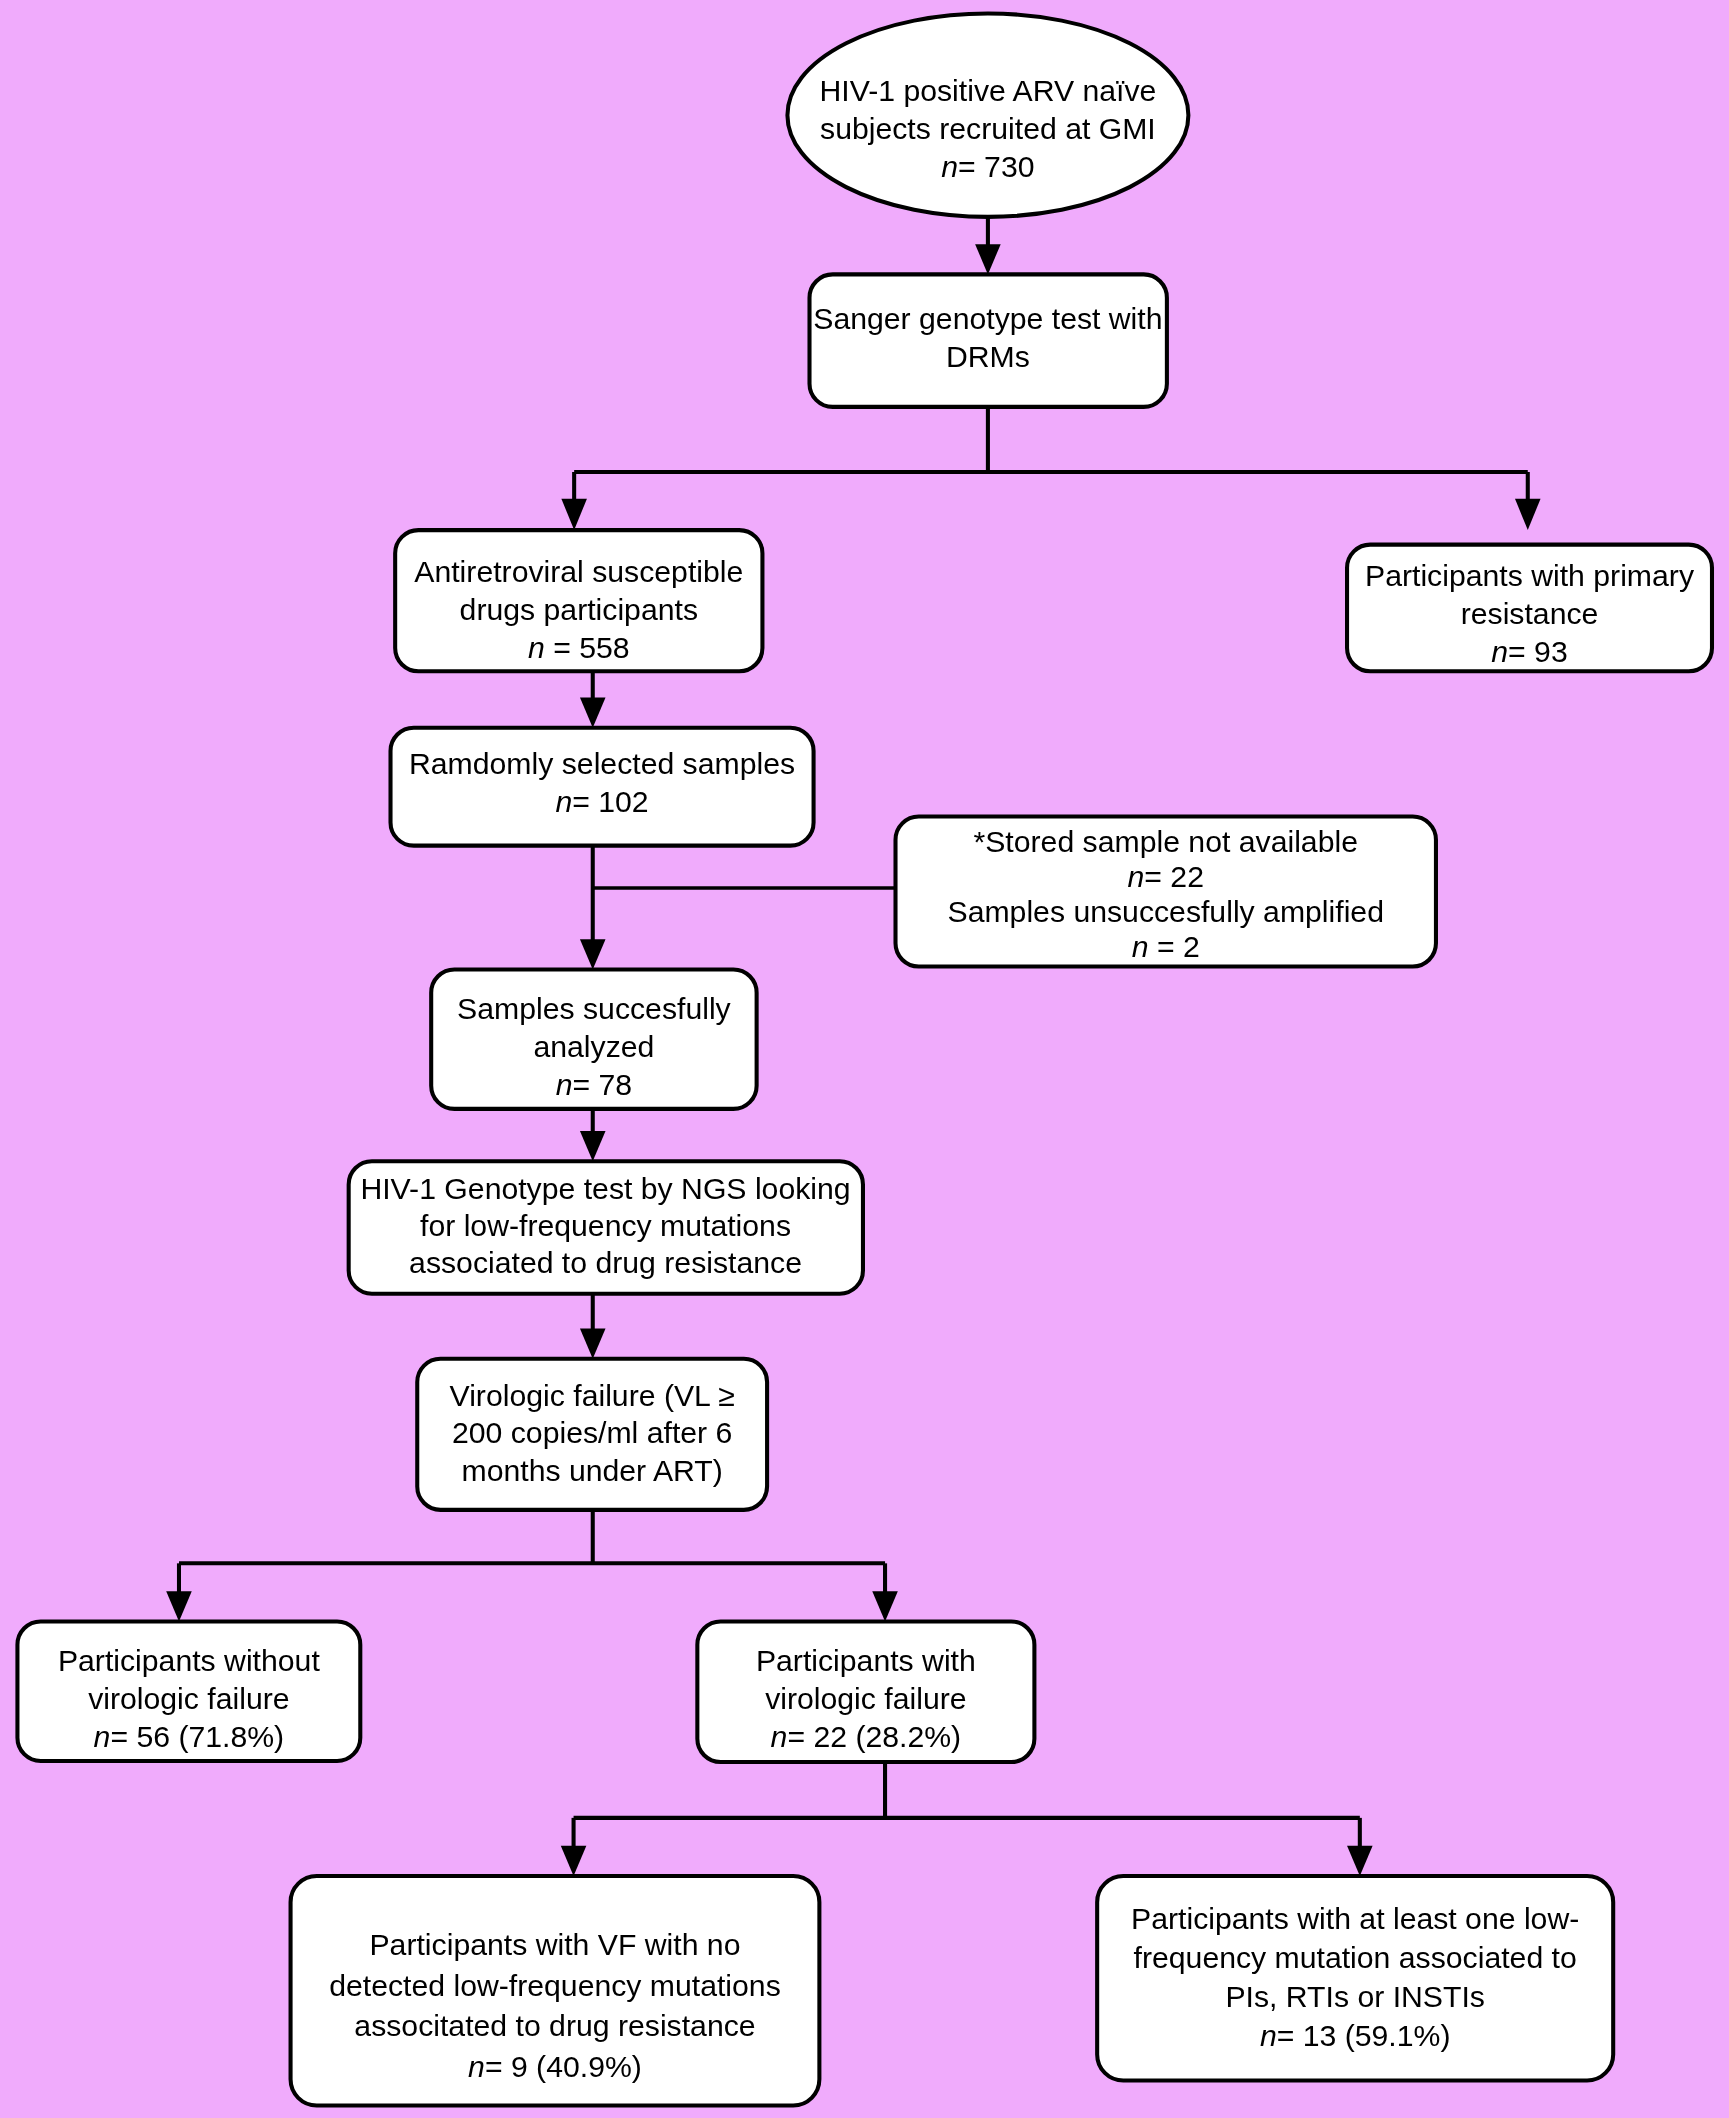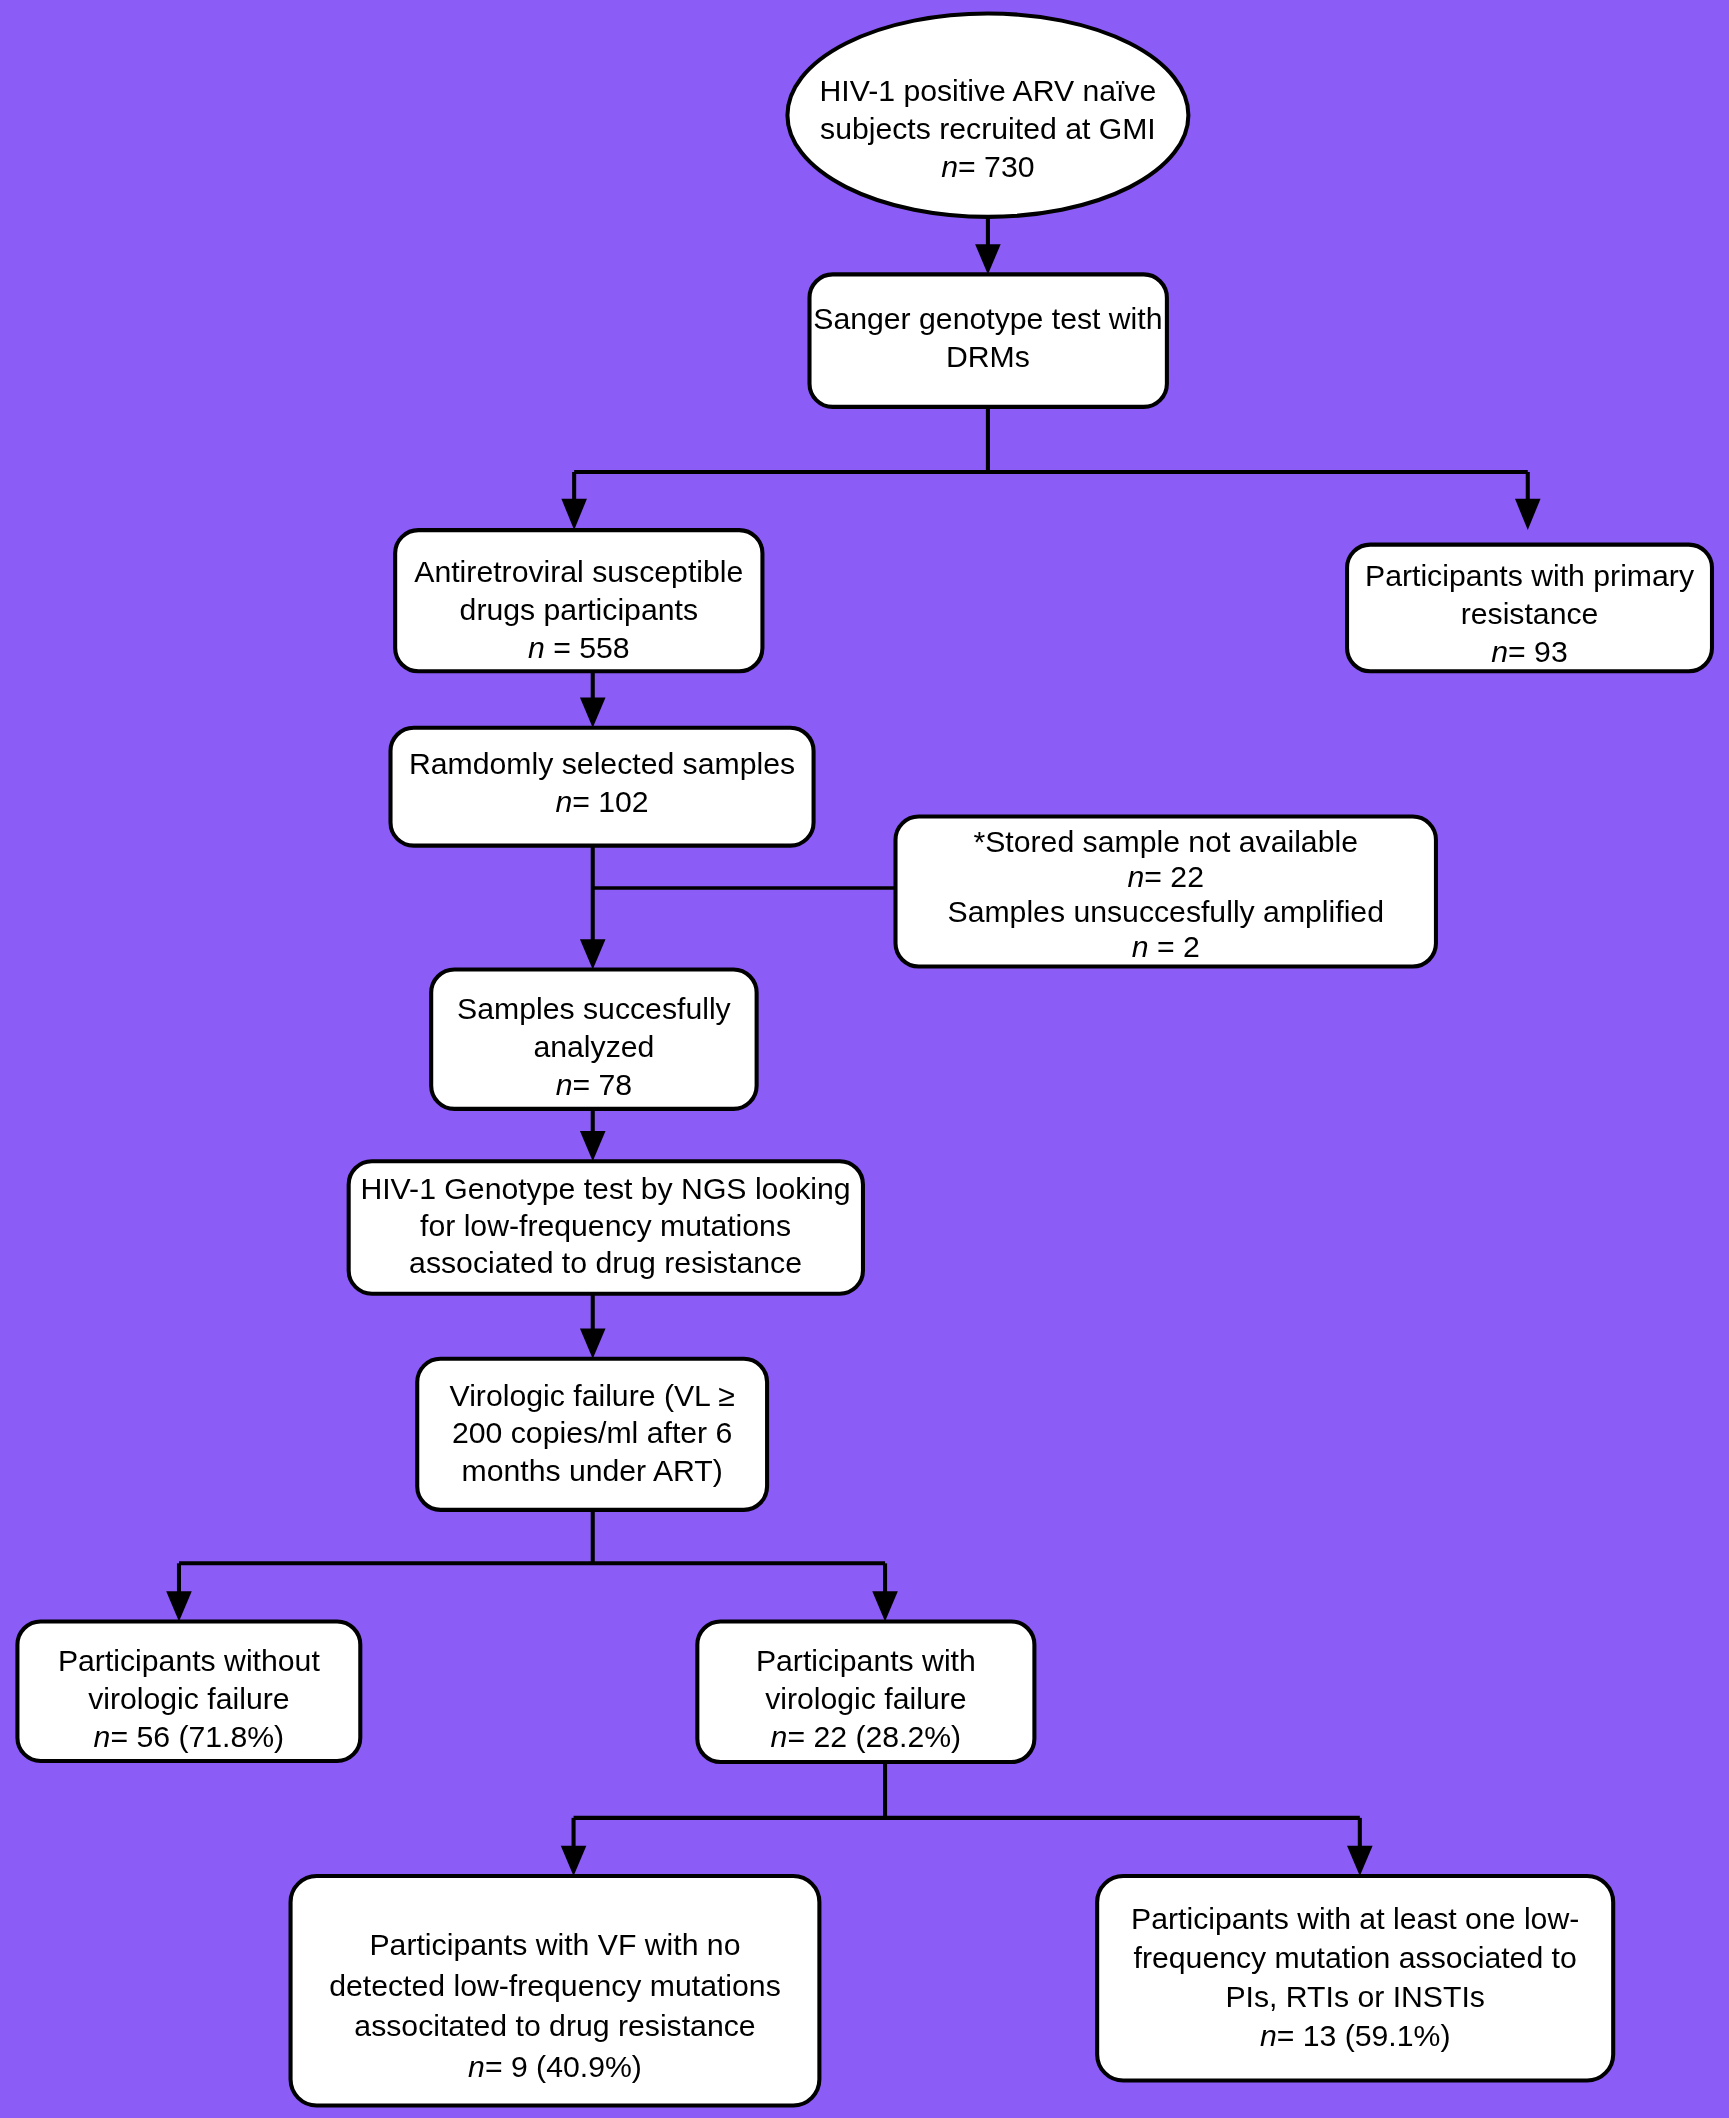--- a/index.html
+++ b/index.html
@@ -10,21 +10,21 @@
   body {
     width: 1730px;
     height: 2119px;
     font-family: "Liberation Sans", sans-serif;
     overflow: hidden;
   }
   #flowchart-root {
     position: relative;
     width: 1730px;
     height: 2119px;
-    background: #8b5cf6;
+    background: #f0abfc;
   }
   svg.flow {
     display: block;
     width: 1730px;
     height: 2119px;
   }
   .node-shape {
     fill: #ffffff;
     stroke: #000000;
     stroke-width: 7;

